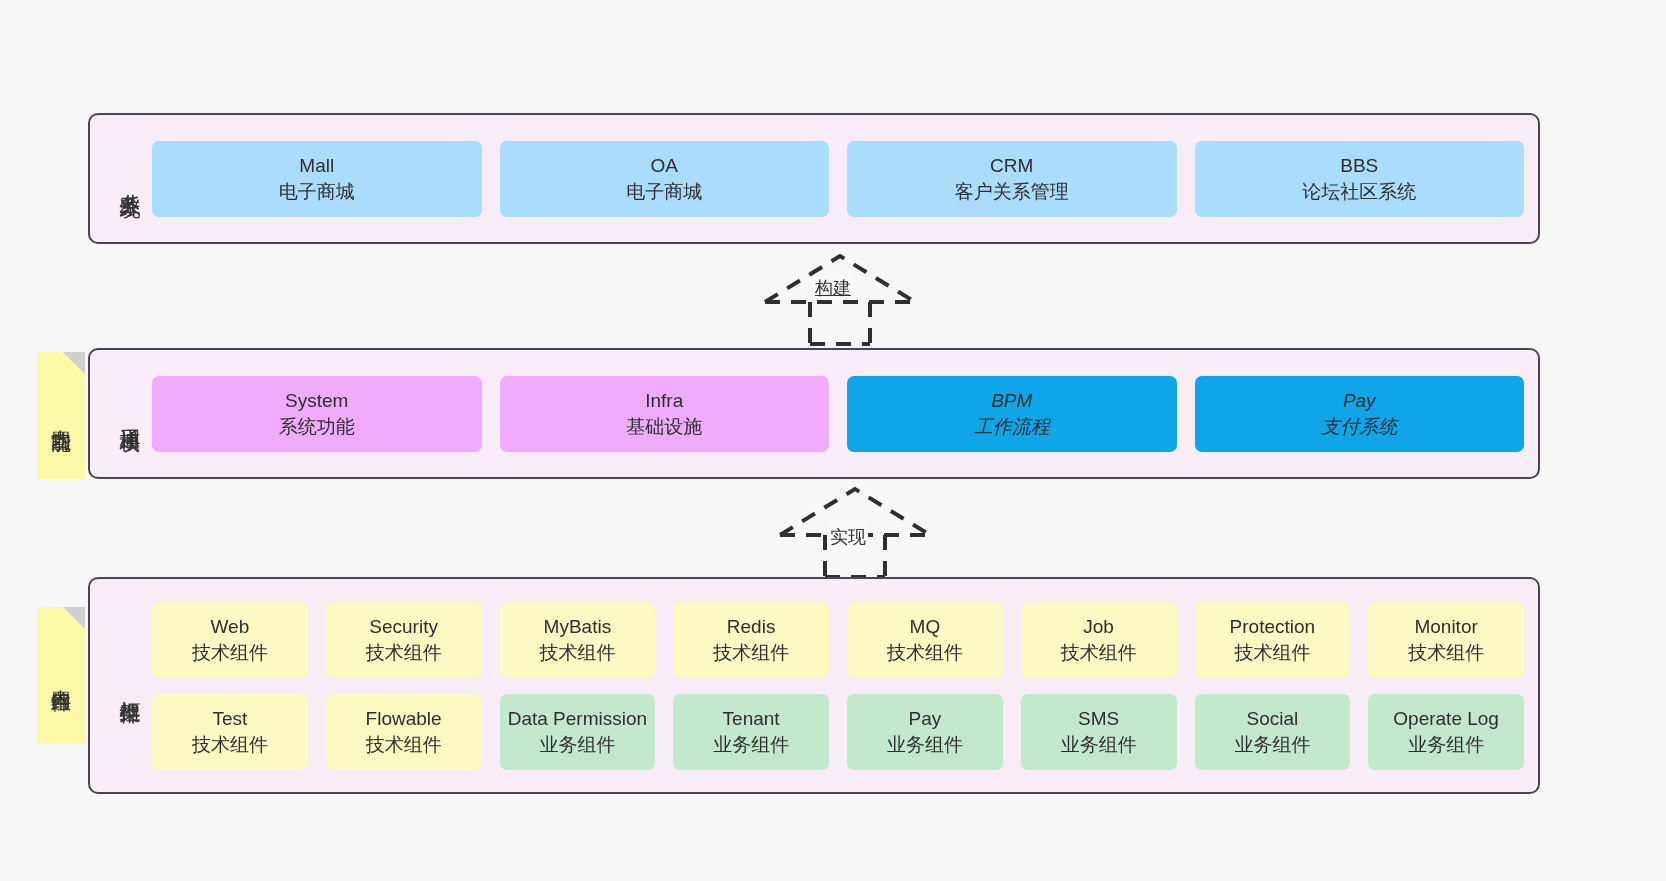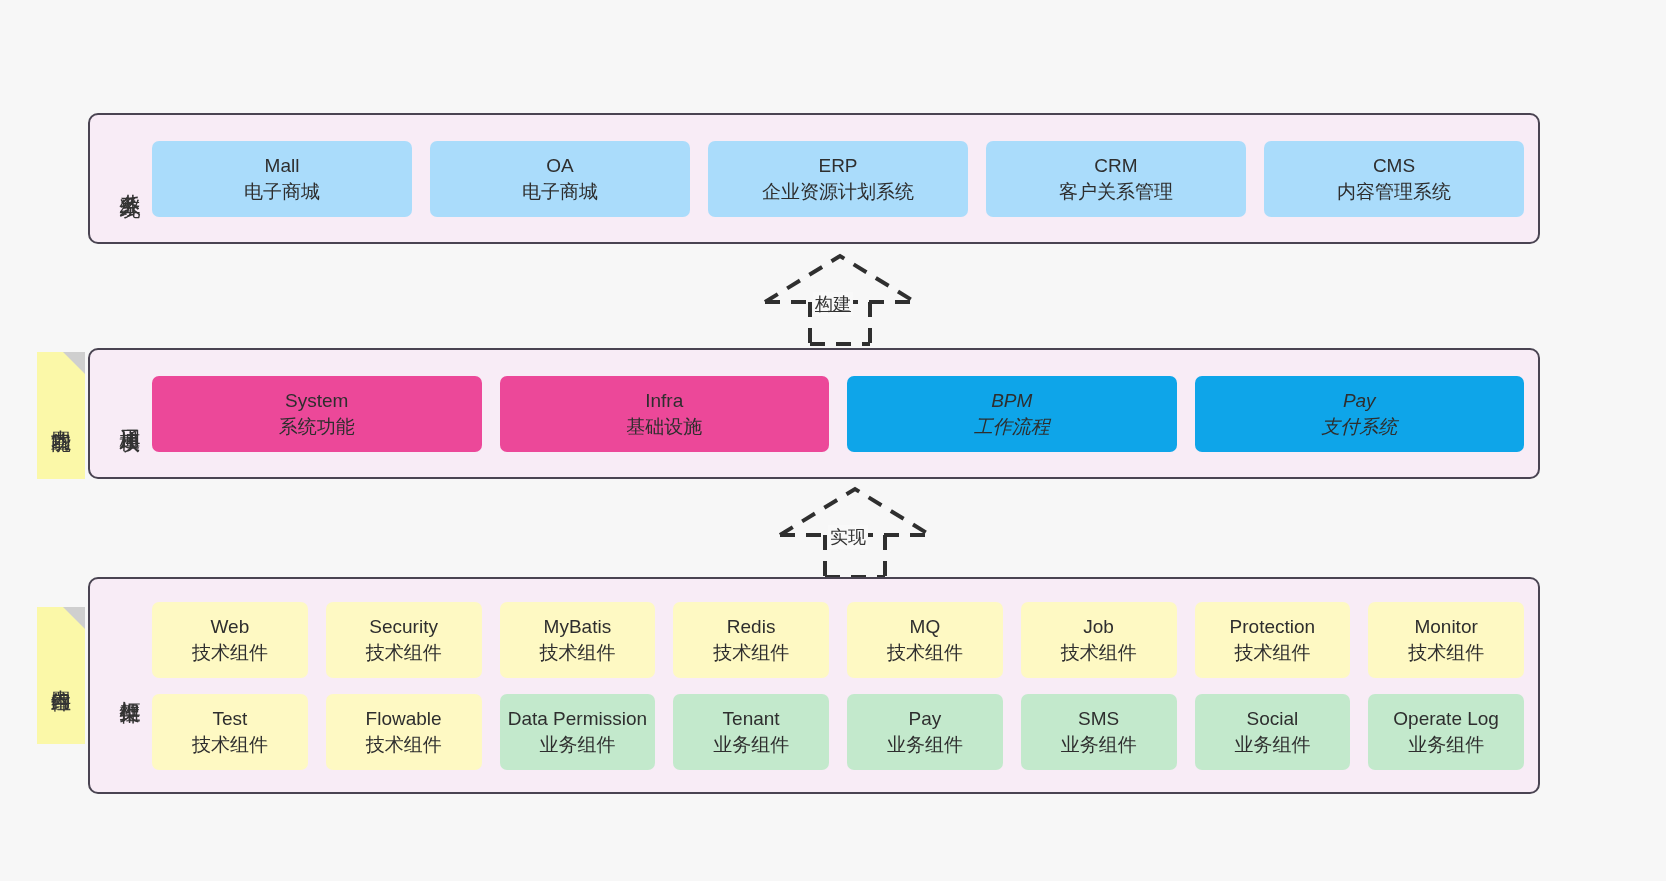--- a/index.html
+++ b/index.html
@@ -76,21 +76,21 @@
     line-height: 1.32;
     color: #2e2e2e;
     padding: 4px 6px;
     box-sizing: border-box;
   }
   .cell .t1 { display: block; }
   .cell .t2 { display: block; }
 
   
   .c-blue        { background: #aadcfb; }
-  .c-red         { background: #ec4899; }
+  .c-red         { background: #f0abfc; }
   .c-pink        { background: #0ea5e9; font-style: italic; }
   .c-green       { background: #fef9c3; }
   .c-green-light { background: #c3e9cc; }
 
   
   #layer-business   { left: 88px;  top: 113px; width: 1452px; height: 131px; }
   #layer-modules    { left: 88px;  top: 348px; width: 1452px; height: 131px; }
   #layer-framework  { left: 88px;  top: 577px; width: 1452px; height: 217px; }
 
   #layer-business  .row { height: 76px; }
@@ -140,51 +140,47 @@
   .arrow svg { display: block; overflow: visible; }
 
   .arrow-label {
     position: absolute;
     font-size: 18px;
     color: #333333;
     background: #f9f9f9;
     padding: 0 2px;
     white-space: nowrap;
   }
-  #arrow-build .arrow-label { left: 58px; top: 42px; text-decoration: underline; }
+  #arrow-build .arrow-label { left: 58px; top: 26px; text-decoration: underline; }
   #arrow-impl  .arrow-label { left: 58px; top: 42px; text-align: right; }
 </style>
 </head>
 <body>
 
 <div id="canvas">
 
   <div class="layer" id="layer-business">
     <div class="layer-title">业务系统</div>
     <div class="layer-body">
       <div class="row">
         <div class="cell c-blue">
           <span class="t1">Mall</span>
           <span class="t2">电子商城</span>
         </div>
         <div class="cell c-blue">
           <span class="t1">OA</span>
           <span class="t2">电子商城</span>
         </div>
         <div class="cell c-blue">
-          <span class="t1">ERP</span>
-          <span class="t2">企业资源计划系统</span>
-        </div>
-        <div class="cell c-blue">
           <span class="t1">CRM</span>
           <span class="t2">客户关系管理</span>
         </div>
         <div class="cell c-blue">
-          <span class="t1">CMS</span>
-          <span class="t2">内容管理系统</span>
+          <span class="t1">BBS</span>
+          <span class="t2">论坛社区系统</span>
         </div>
       </div>
     </div>
   </div>
 
   <div class="arrow" id="arrow-build">
     <svg width="170" height="96" viewBox="0 0 170 96">
       <path d="M 10 52 L 85 6 L 160 52" fill="none" stroke="#2f2f2f" stroke-width="4" stroke-dasharray="15,11" stroke-linecap="butt"></path>
       <path d="M 10 52 L 160 52" fill="none" stroke="#2f2f2f" stroke-width="4" stroke-dasharray="15,11" stroke-linecap="butt"></path>
       <path d="M 55 52 L 55 96 M 115 52 L 115 96 M 55 94 L 115 94" fill="none" stroke="#2f2f2f" stroke-width="4" stroke-dasharray="15,11" stroke-linecap="butt"></path>

